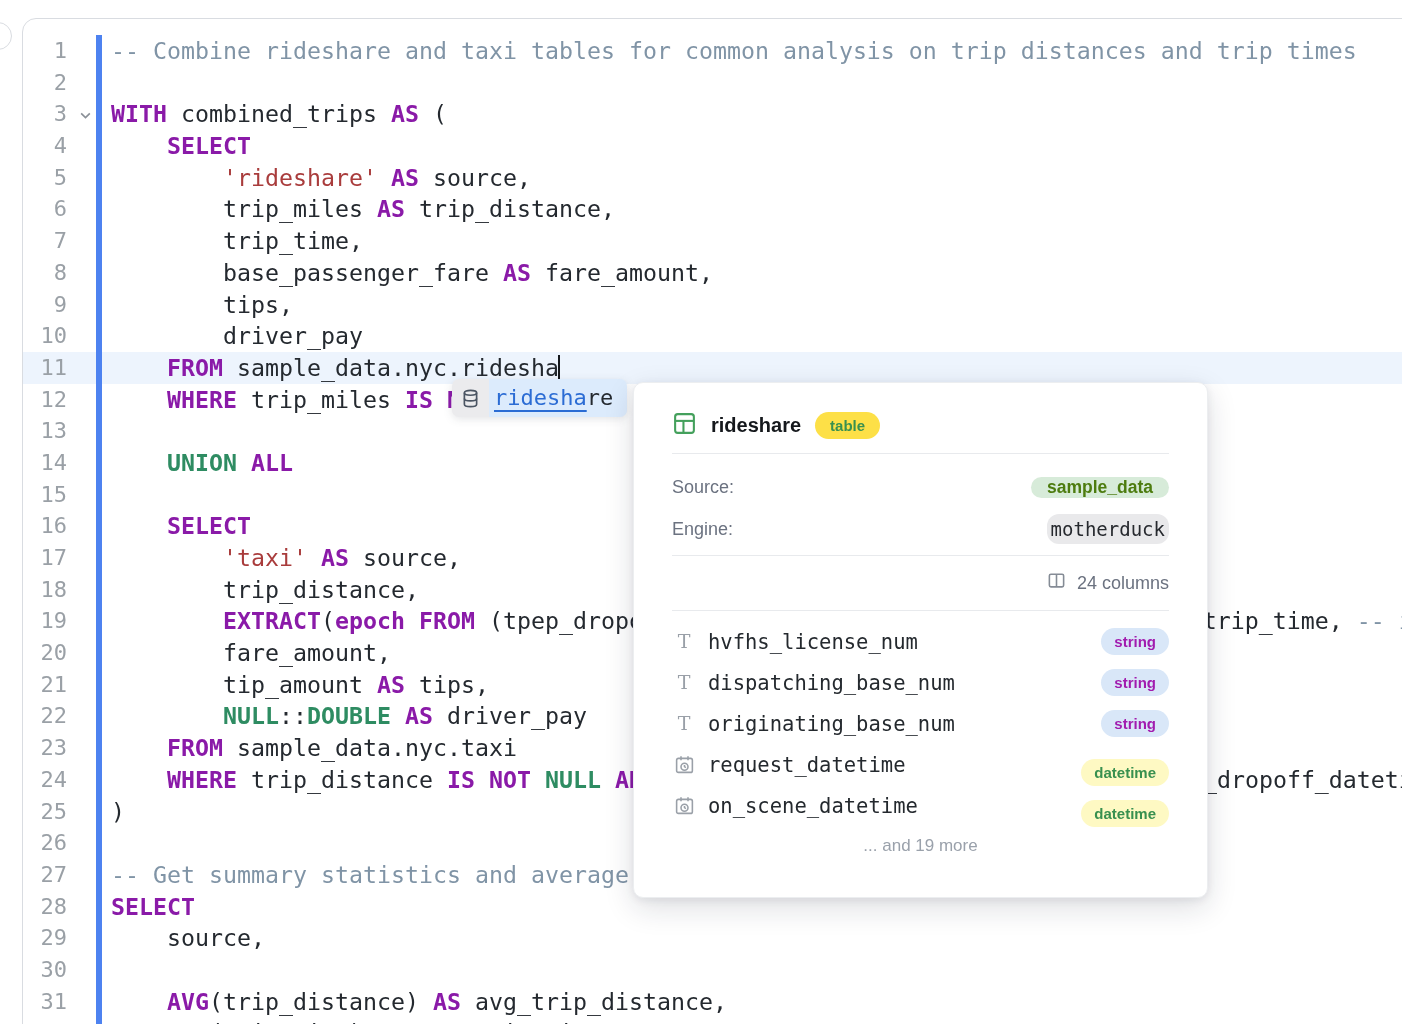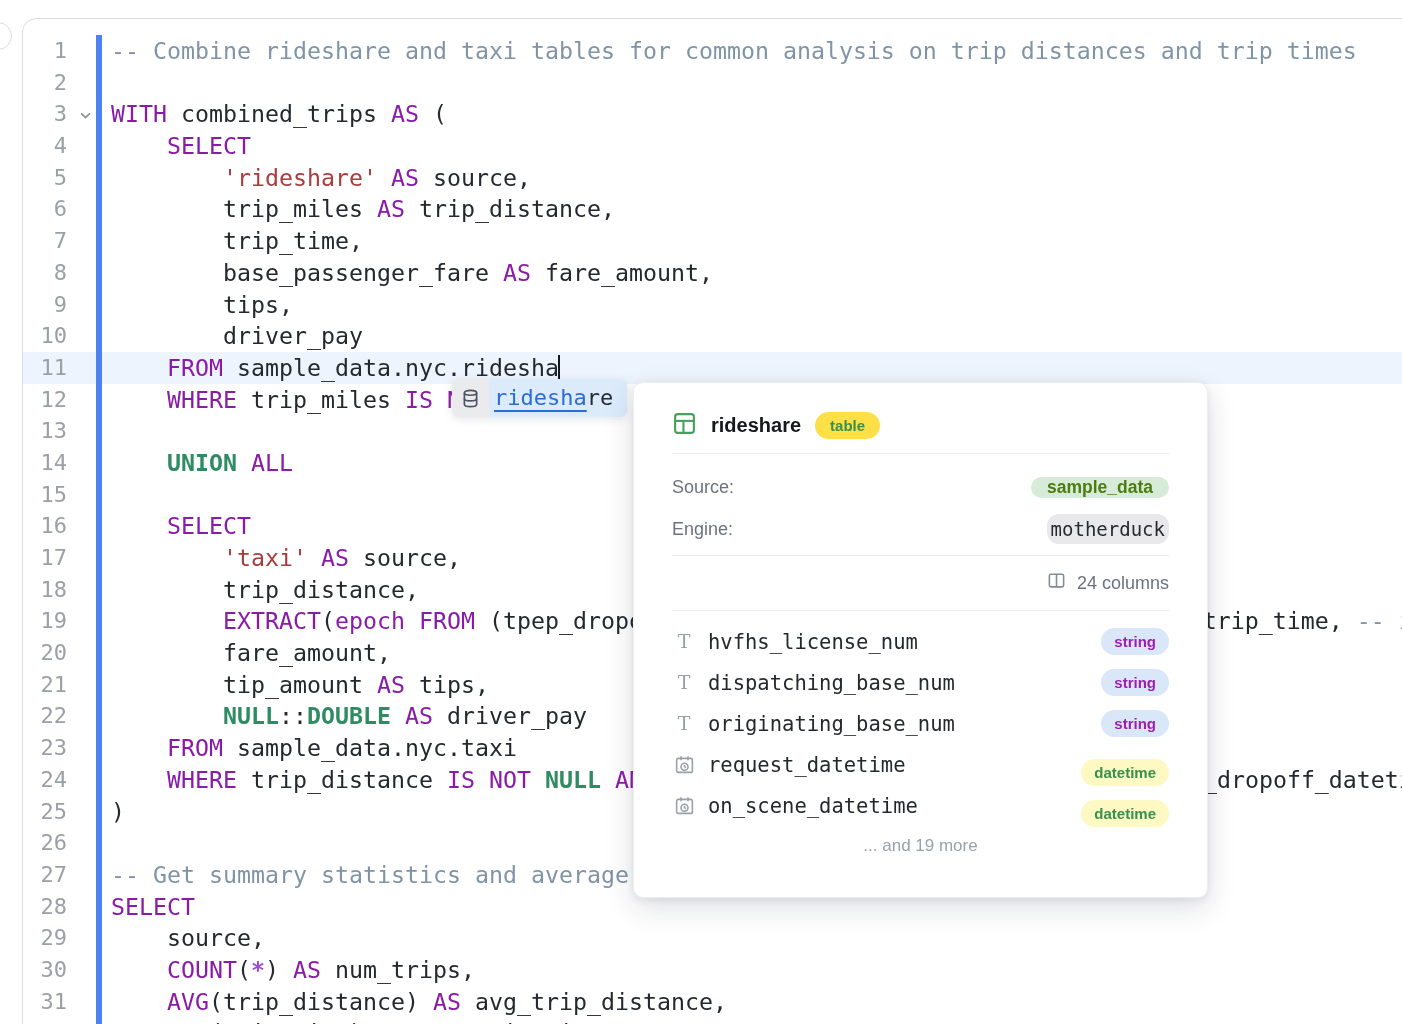--- a/index.html
+++ b/index.html
@@ -17,21 +17,21 @@
         font-family:"DejaVu Sans Mono", monospace; font-size:23.25px; }
   .cl.cur { background:#edf4fd; }
   .ln   { position:absolute; left:0; top:0; width:44px; text-align:right;
           color:#9aa0a6; font-size:22px; }
   .fold { position:absolute; left:52px; top:0; width:20px; text-align:center; cursor:pointer; }
   .code { position:absolute; left:88px; top:0; white-space:pre; color:#24292f; }
   .gutter-bar { position:absolute; left:73px; top:16px; width:6px; height:1080px;
                 background:#4d82f0; z-index:2; }
 
   .sg-t { color:#24292f; }
-  .sg-k { color:#8a1aa8; font-weight:normal; }
+  .sg-k { color:#8a1aa8; font-weight:bold; }
   .sg-a { color:#2e8c62; font-weight:bold; }
   .sg-s { color:#a93c3c;text-align:right; }
   .sg-c { color:#8094a6; }
   .sg-v { color:#9a4fd3; font-weight:bold; }
   .caret { display:inline-block; width:2.5px; height:25px; background:#15181c;
            vertical-align:middle; margin:-3px 0 0 -1px; }
 
   
   .ac-row { position:absolute; left:452px; top:379px; height:38px; display:flex;
             z-index:5; filter:drop-shadow(0 2px 4px rgba(30,40,60,.12)); }
@@ -195,21 +195,20 @@
       <div class="cl">
         <span class="ln">28</span>
         <span class="code"><span class="sg-k">SELECT</span></span>
       </div>
       <div class="cl">
         <span class="ln">29</span>
         <span class="code"><span class="sg-t">    source,</span></span>
       </div>
       <div class="cl">
         <span class="ln">30</span>
-        <span class="code"><span class="sg-t">    </span><span class="sg-k">COUNT</span><span class="sg-t">(</span><span class="sg-v">*</span><span class="sg-t">) </span><span class="sg-k">AS</span><span class="sg-t"> num_trips,</span></span>
       </div>
       <div class="cl">
         <span class="ln">31</span>
         <span class="code"><span class="sg-t">    </span><span class="sg-k">AVG</span><span class="sg-t">(trip_distance) </span><span class="sg-k">AS</span><span class="sg-t"> avg_trip_distance,</span></span>
       </div>
       <div class="cl">
         <span class="ln">32</span>
         <span class="code"><span class="sg-t">    </span><span class="sg-k">AVG</span><span class="sg-t">(trip_time) </span><span class="sg-k">AS</span><span class="sg-t"> avg_trip_time,</span></span>
       </div>
     </div>

